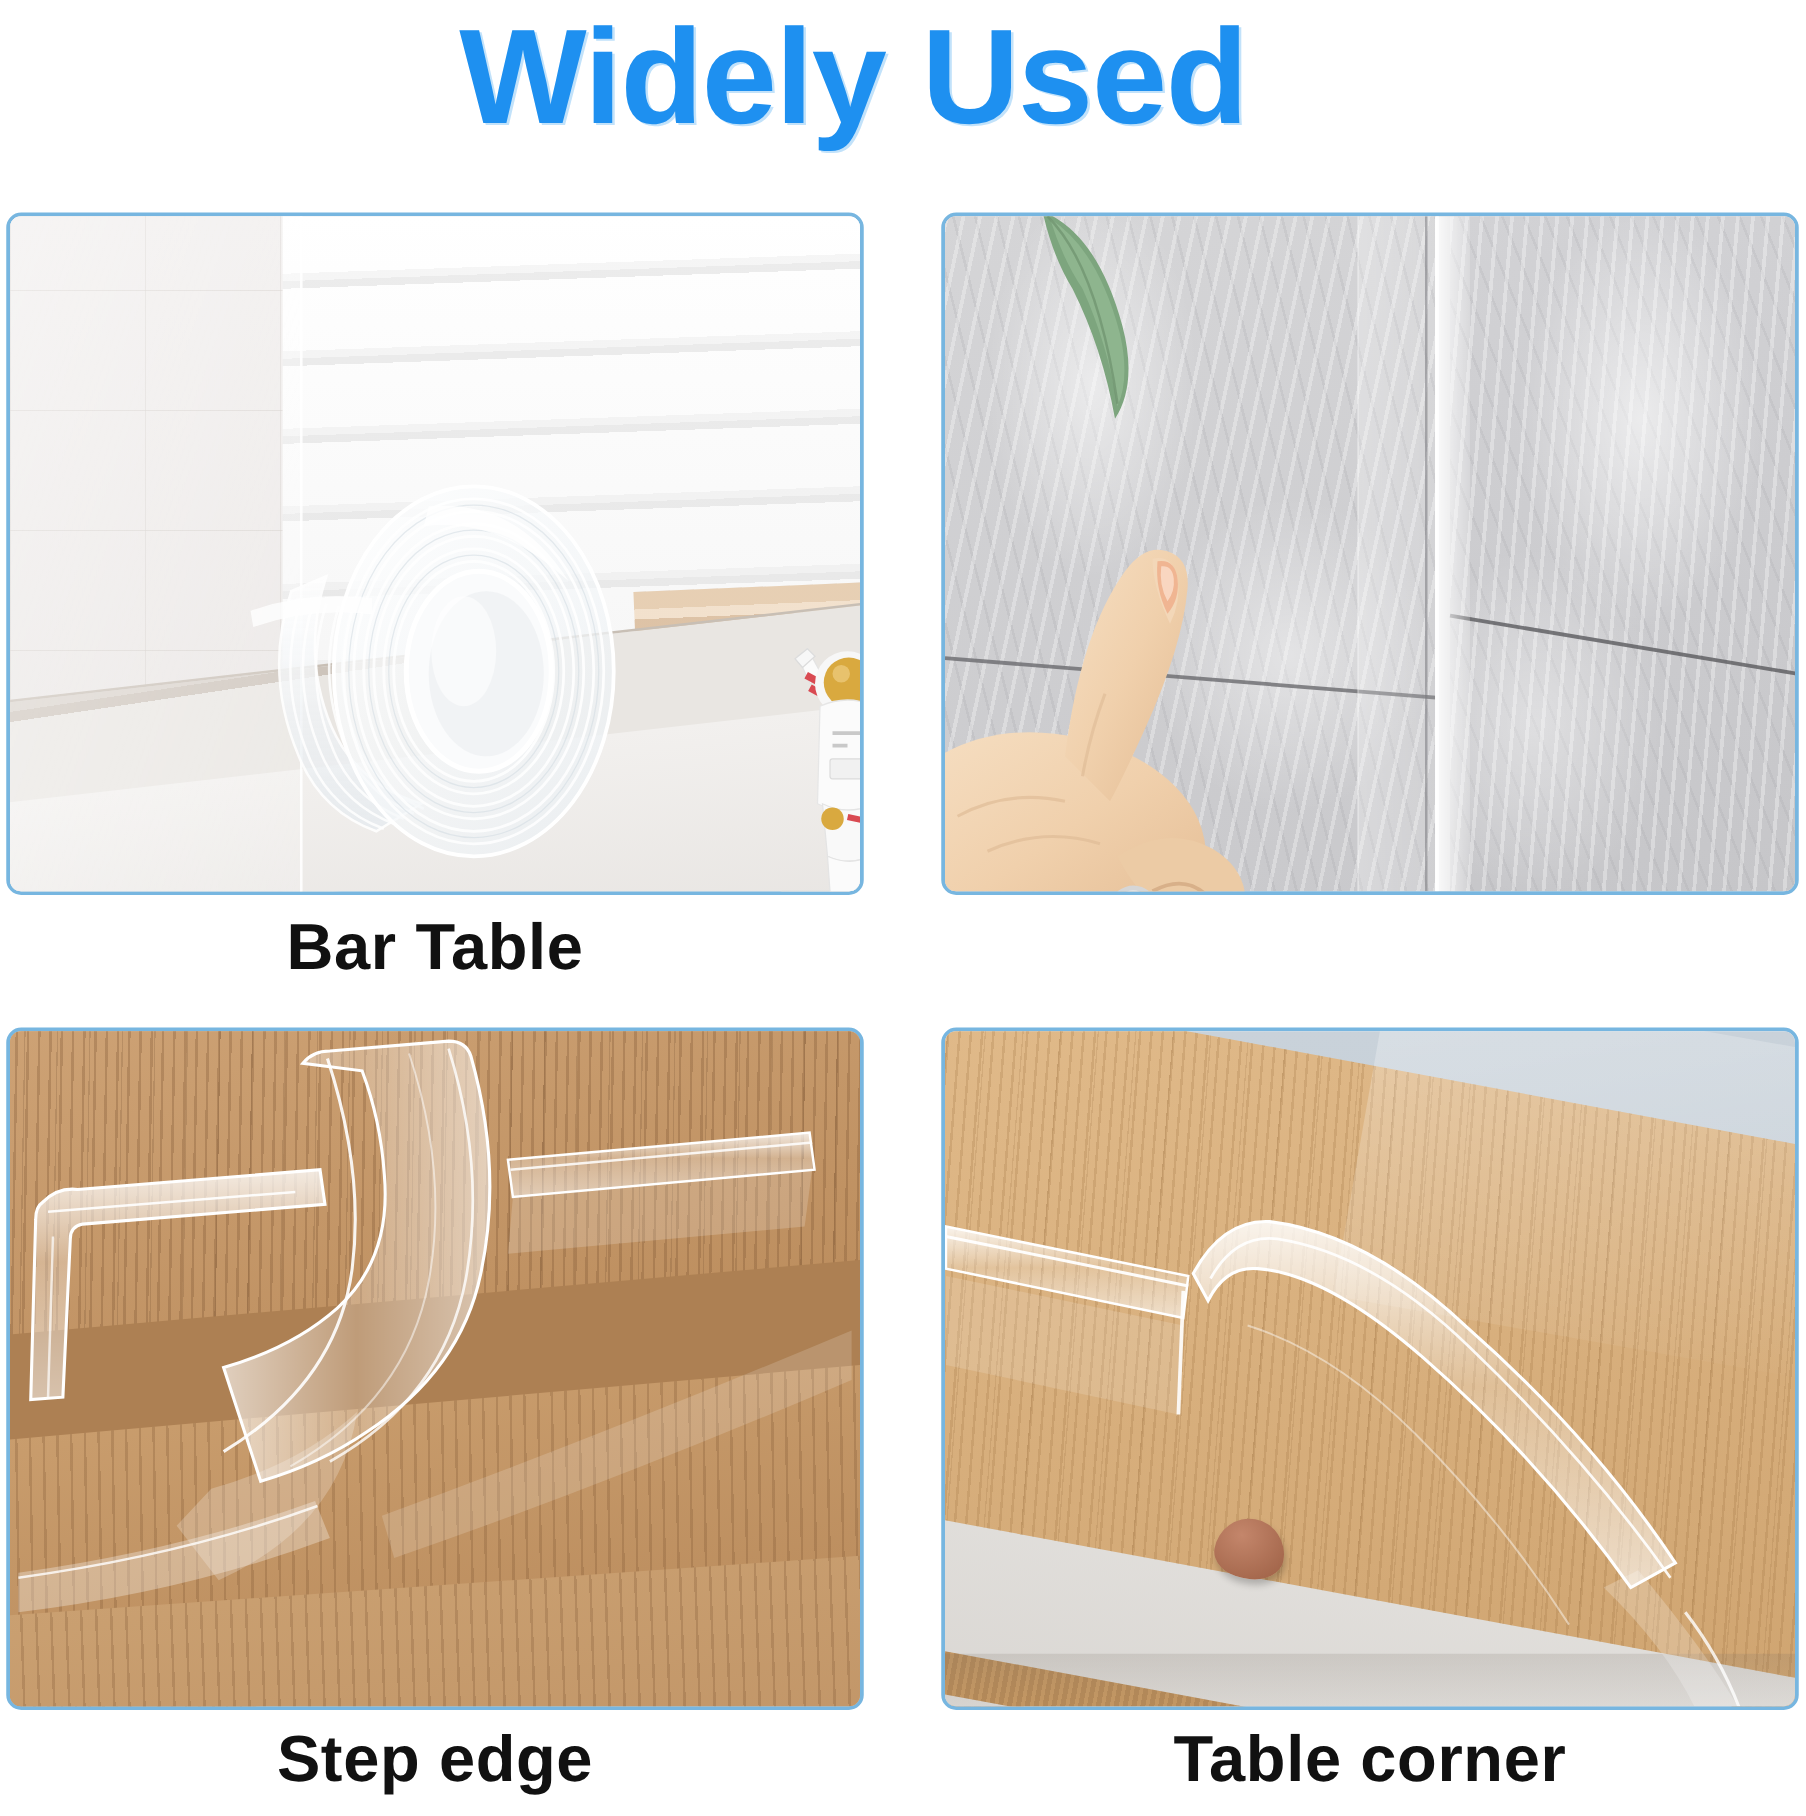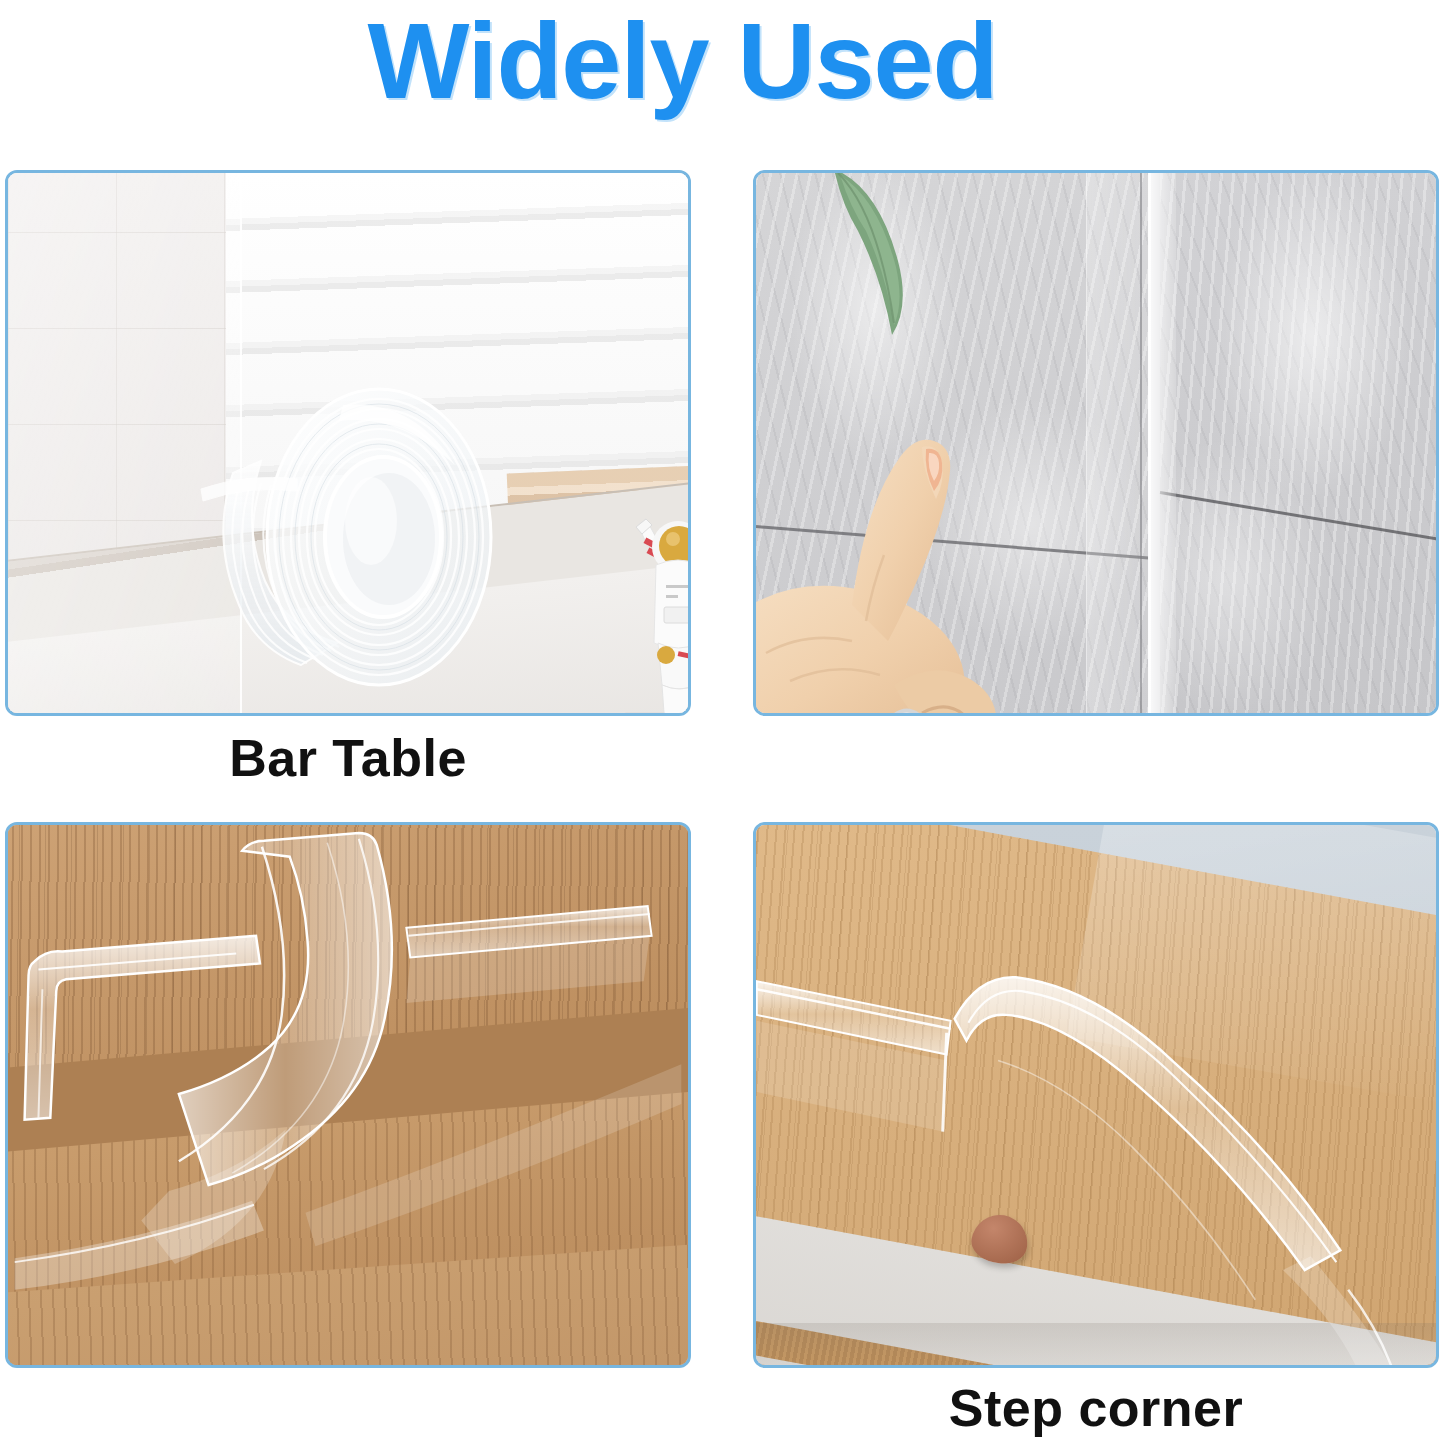--- a/index.html
+++ b/index.html
@@ -386,20 +386,21 @@
 
             <path d="M162 370 q72 -20 118 -62 q-14 92 -112 136 l-34 -44 Z" fill="#ffffff" opacity=".22"></path>
 
             <path d="M6 438 q130 -18 240 -58 l12 30 q-118 44 -252 60 Z" fill="#ffffff" opacity=".30"></path>
             <path d="M6 442 q132 -18 242 -58" stroke="#ffffff" stroke-width="2" fill="none" opacity=".8"></path>
             <path d="M300 392 q180 -66 380 -150 l0 40 q-196 84 -370 144 Z" fill="#ffffff" opacity=".16"></path>
           </svg>
         </div>
       </div>
     </div>
+    <div class="caption cap3">Step edge</div>
 
     <div class="cell c4">
       <div class="photo">
         <div class="photo-inner">
           <div class="p4-wall"></div>
           <div class="p4-legL"></div>
           <div class="p4-legR"></div>
           <div class="p4-drawer"></div>
           <div class="p4-drawerRail"></div>
           <div class="p4-edge"></div>
@@ -426,16 +427,16 @@
                      l-36 20 q-74 -104 -168 -186 q-78 -68 -134 -72 q-26 -2 -40 26 Z" fill="url(#clr4)" stroke="#ffffff" stroke-width="2.5"></path>
             <path d="M214 200 q20 -36 54 -32 q78 12 156 88 q94 90 162 186" stroke="#ffffff" stroke-width="2.2" fill="none" opacity=".9"></path>
             <path d="M244 238 q70 22 136 88 q70 70 124 154" stroke="#ffffff" stroke-width="1.6" fill="none" opacity=".45"></path>
 
             <path d="M560 436 q60 72 86 120 l-36 0 q-24 -54 -78 -106 Z" fill="#ffffff" opacity=".22"></path>
             <path d="M598 470 q28 36 44 78" stroke="#ffffff" stroke-width="2.5" fill="none" opacity=".8"></path>
           </svg>
         </div>
       </div>
     </div>
-    <div class="caption cap4">Step corner</div>
+    <div class="caption cap4">Table corner</div>
 
   </div>
 </div>
 
 </body></html>

